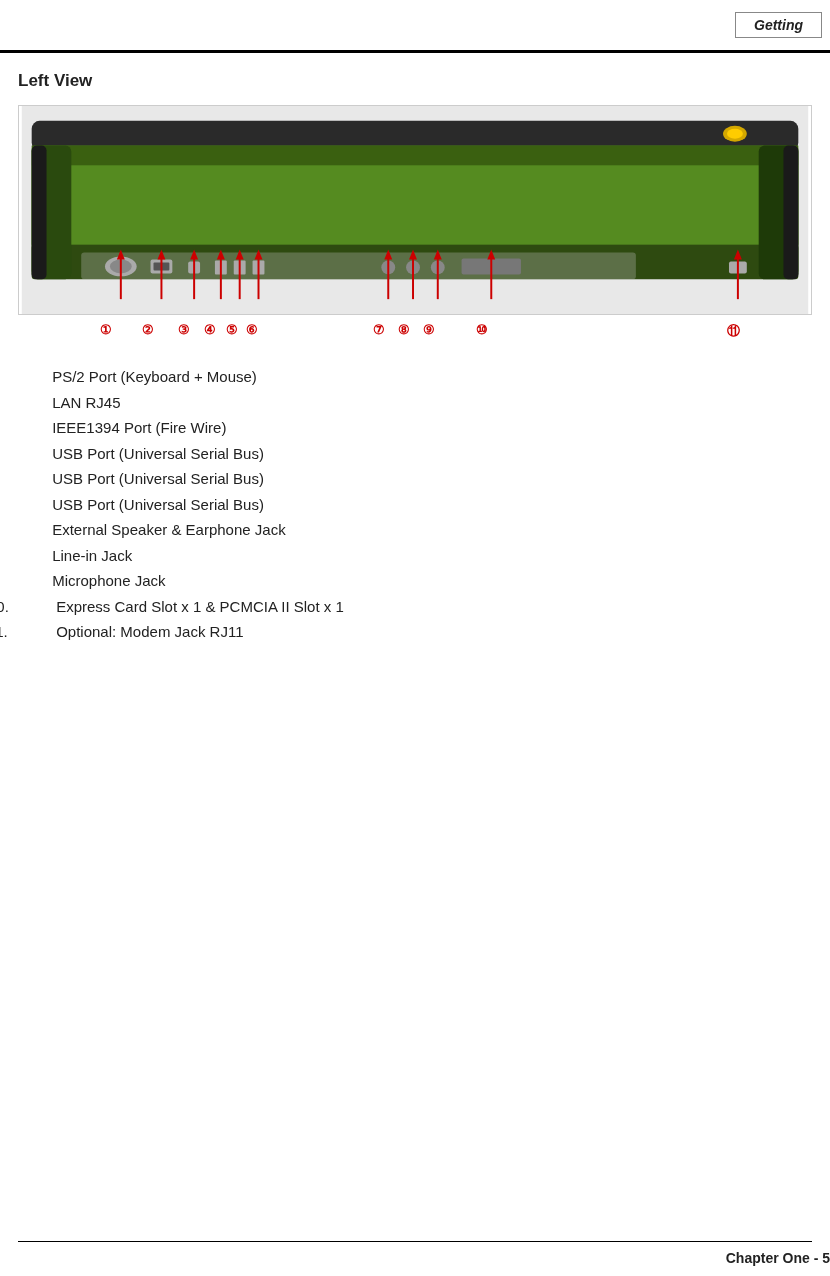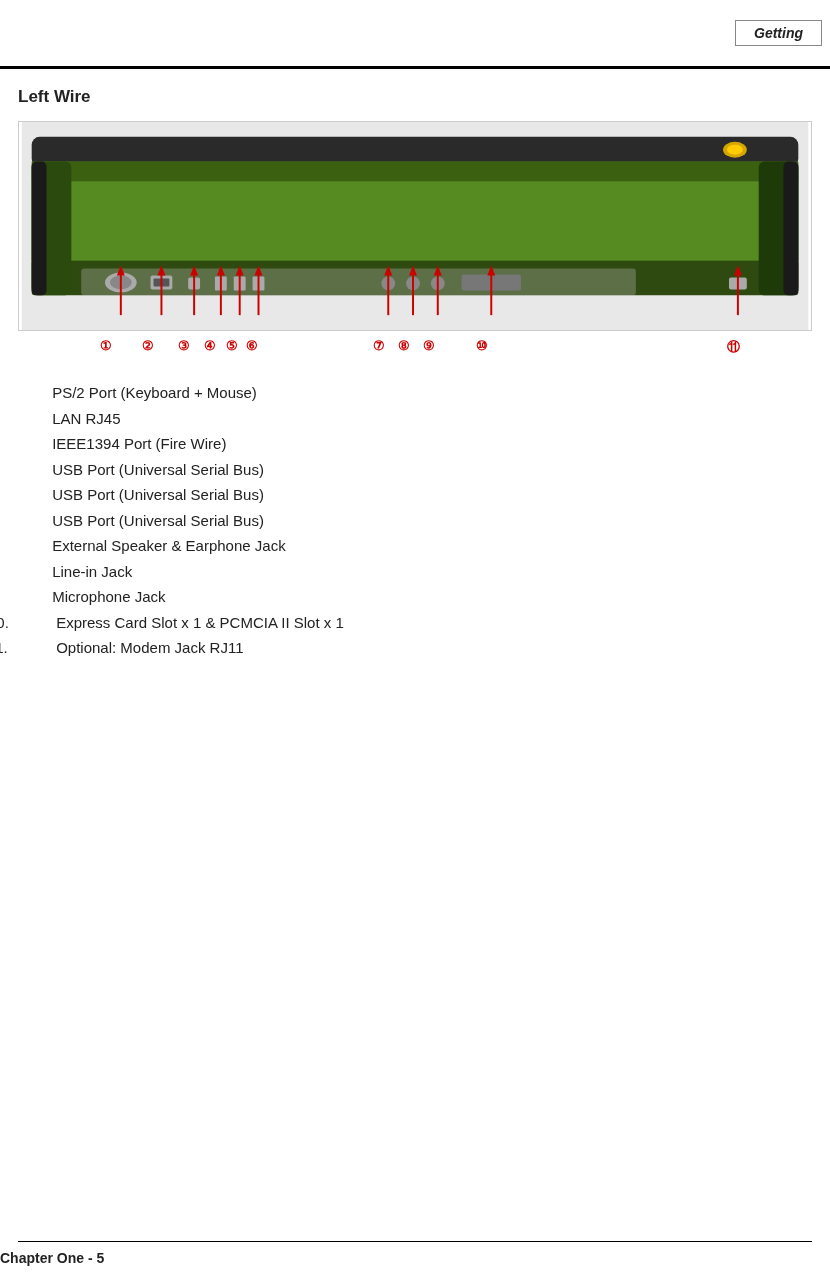--- a/index.html
+++ b/index.html
@@ -11,21 +11,21 @@
       font-size: 15px;
       color: #222;
       position: relative;
     }
 
     
     .top-bar {
       display: flex;
       justify-content: flex-end;
       border-bottom: 2px solid #000;
-      padding: 20px 0;
+      padding: 12px 0;
       margin-bottom: 0;
     }
     .top-bar-getting {
       border: 1.5px solid #888;
       padding: 4px 18px;
       font-weight: bold;
       font-size: 14px;
       font-style: italic;
       margin-right: 8px;
     }
@@ -73,42 +73,42 @@
       position: absolute;
       bottom: 0;
       left: 0;
       right: 0;
     }
     .bottom-line {
       border-top: 1.5px solid #000;
       margin: 0 18px;
     }
     .bottom-text {
-      text-align: left;
+      text-align: right;
       font-weight: bold;
       font-size: 14px;
       padding: 8px 0 10px 0;
     }
 
     
     svg.laptop-view {
       width: 794px;
       height: 210px;
       border: 1px solid #ccc;
     }
   </style>
 </head>
 <body>
 
 <div class="top-bar">
   <div class="top-bar-getting">Getting</div>
 </div>
 <div class="top-line"></div>
 
-<div class="page-title">Left Wire</div>
+<div class="page-title">Left View</div>
 
 <div class="diagram-area">
 
   
   <svg class="laptop-view" viewBox="0 0 794 210" xmlns="http://www.w3.org/2000/svg">
 
     <rect width="794" height="210" fill="#e8e8e8"></rect>
 
     <rect x="10" y="15" width="774" height="30" rx="8" ry="8" fill="#2a2a2a"></rect>
 

